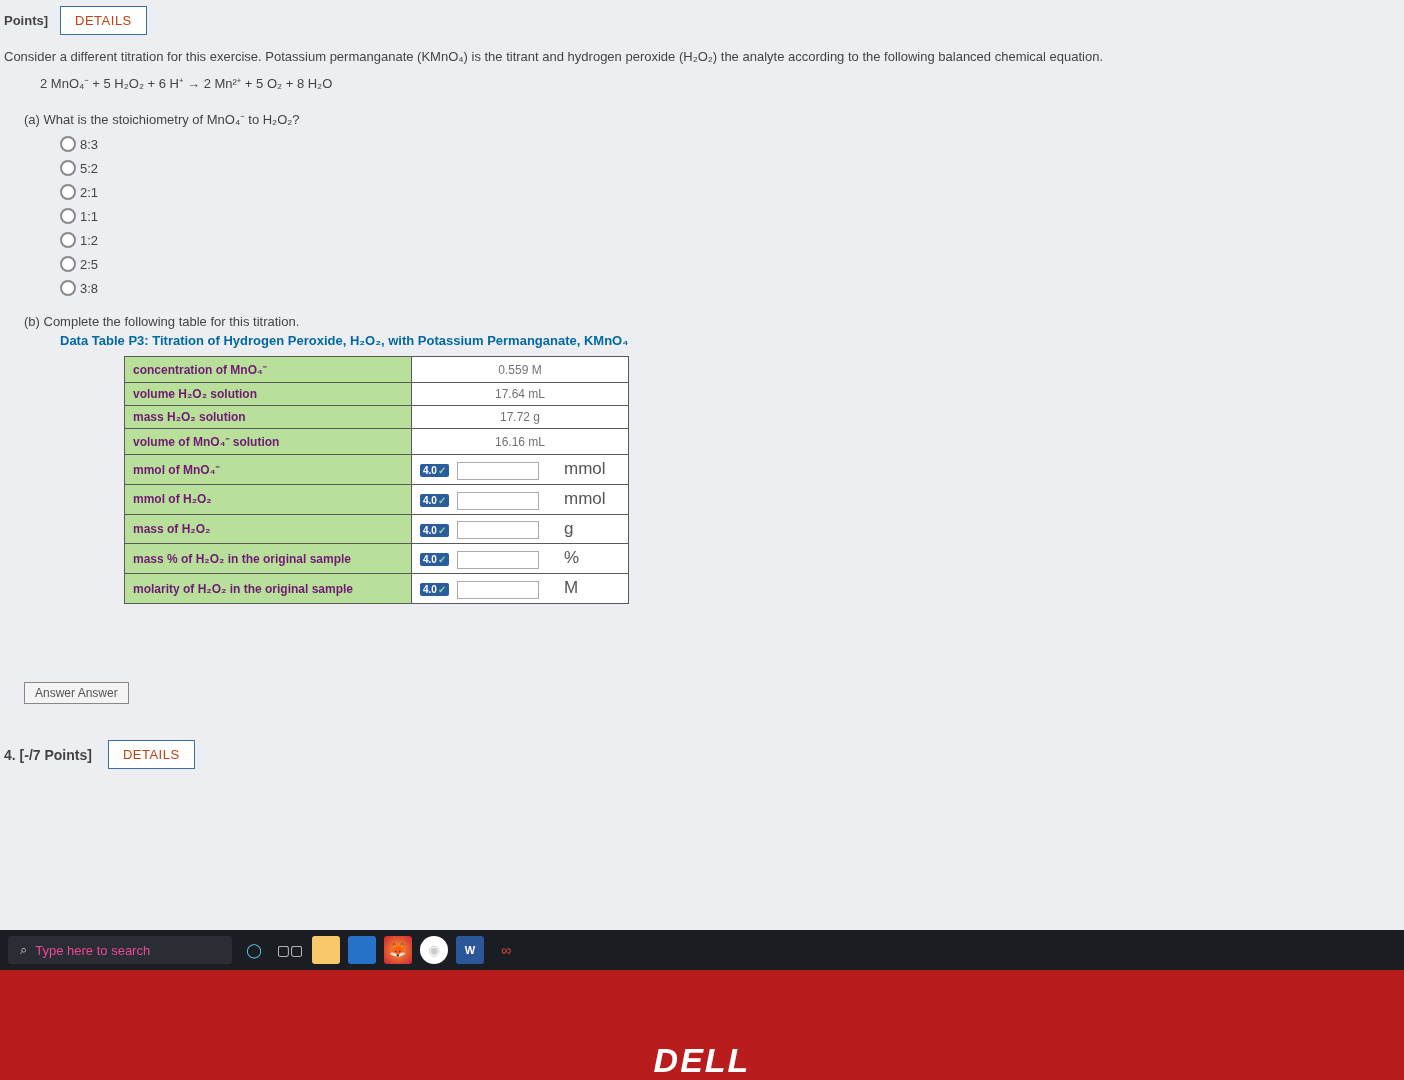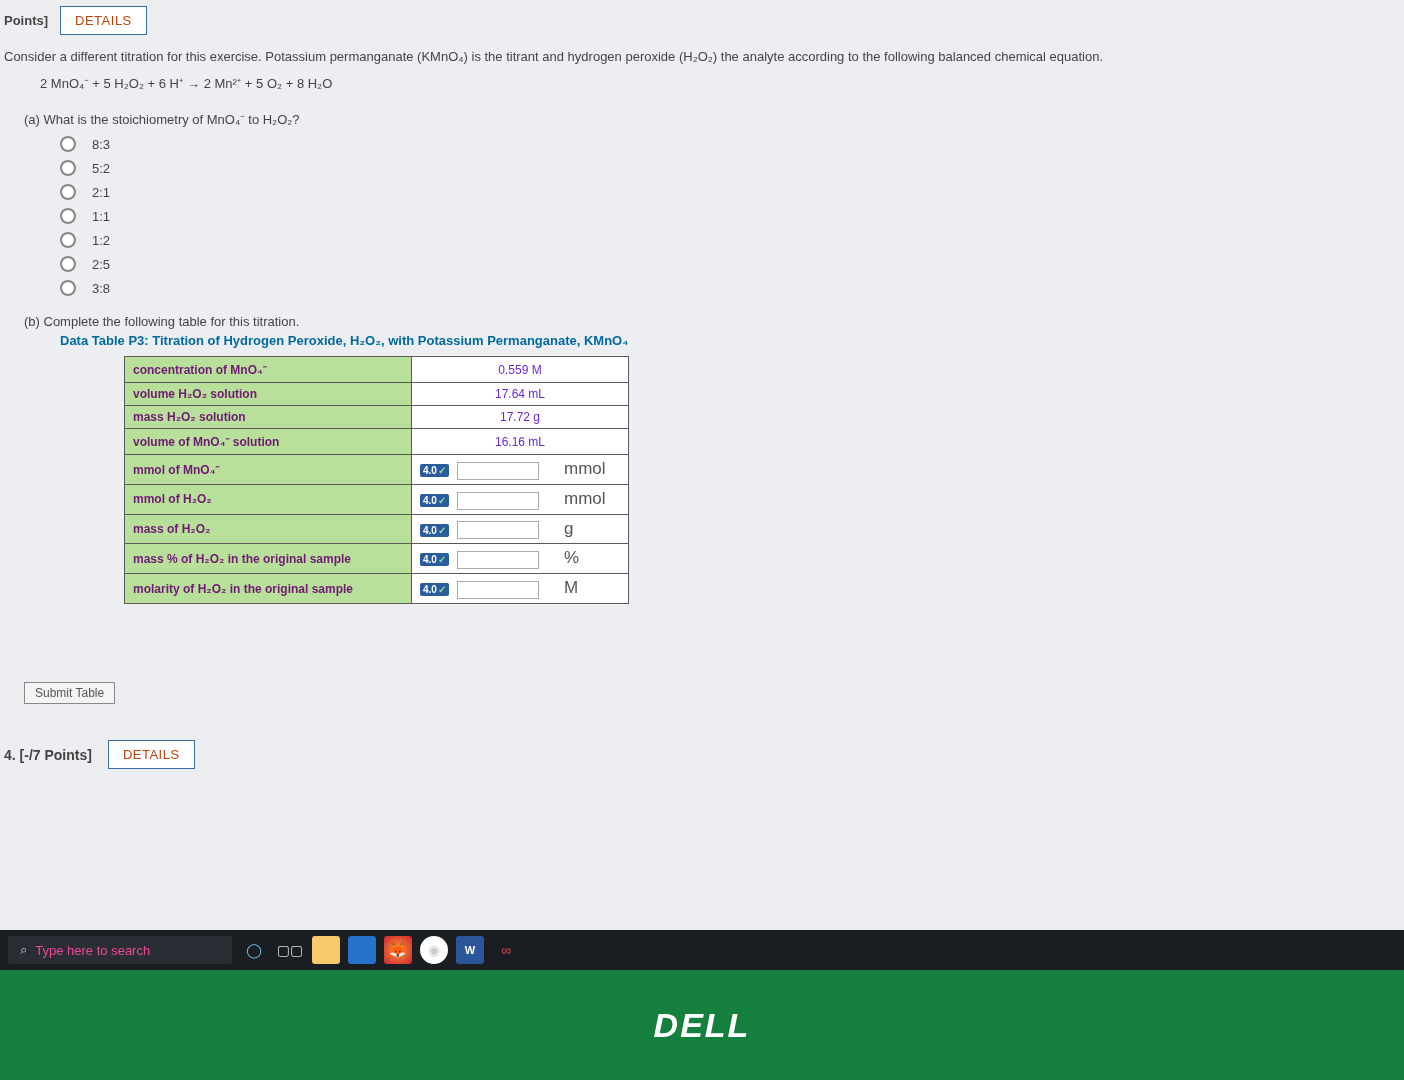--- a/index.html
+++ b/index.html
@@ -53,21 +53,21 @@
     margin: 18px 24px;
     font-size: 13px;
     color: #444;
   }
   .options {
     margin: 6px 0 0 36px;
   }
   .option-row {
     display: flex;
     align-items: center;
-    gap: 16px;
+    gap: 4px;
     margin: 8px 0;
   }
   .radio {
     width: 12px;
     height: 12px;
     border: 2px solid #888;
     border-radius: 50%;
     display: inline-block;
     background: #fff;
   }
@@ -90,21 +90,21 @@
   td.label-cell {
     background: #b8e09a;
     width: 270px;
     font-weight: bold;
     color: #701a75;
   }
   td.value-cell {
     width: 200px;
     text-align: center;
     background: #fff;
-    color: #6d28d9;
+    color: #737373;
   }
   td.input-cell {
     background: #fff;
     padding: 2px 4px;
     width: 200px;
   }
   .badge {
     display: inline-block;
     background: #2b5c9e;
     color: #fff;
@@ -185,23 +185,23 @@
     align-items: center;
     justify-content: center;
     font-size: 14px;
   }
   .bezel {
     position: absolute;
     left: 0;
     right: 0;
     top: 970px;
     bottom: 0;
-    background: #15803d;
-    display: flex;
-    align-items: center;
+    background: #b91c1c;
+    display: flex;
+    align-items: flex-end;
     justify-content: center;
   }
   .dell-logo {
     color: #fff;
     font-family: Arial, sans-serif;
     font-size: 34px;
     font-weight: bold;
     letter-spacing: 2px;
     font-style: italic;
   }
@@ -313,21 +313,21 @@
         <td class="input-cell">
           <span class="badge"><span>4.0</span><span class="chk">✓</span></span>
           <span class="ans-input"></span>
           <span class="unit">M</span>
         </td>
       </tr>
     </tbody>
       </table>
   </div>
 
-  <button class="submit-btn">Submit Table</button>
+  <button class="submit-btn">Answer Answer</button>
 
   <div class="next-q">
     <span class="next-q-label">4. [-/7 Points]</span>
     <button class="details-btn">DETAILS</button>
   </div>
 
 </div>
 
 <div class="taskbar">
   <div class="search-box">

